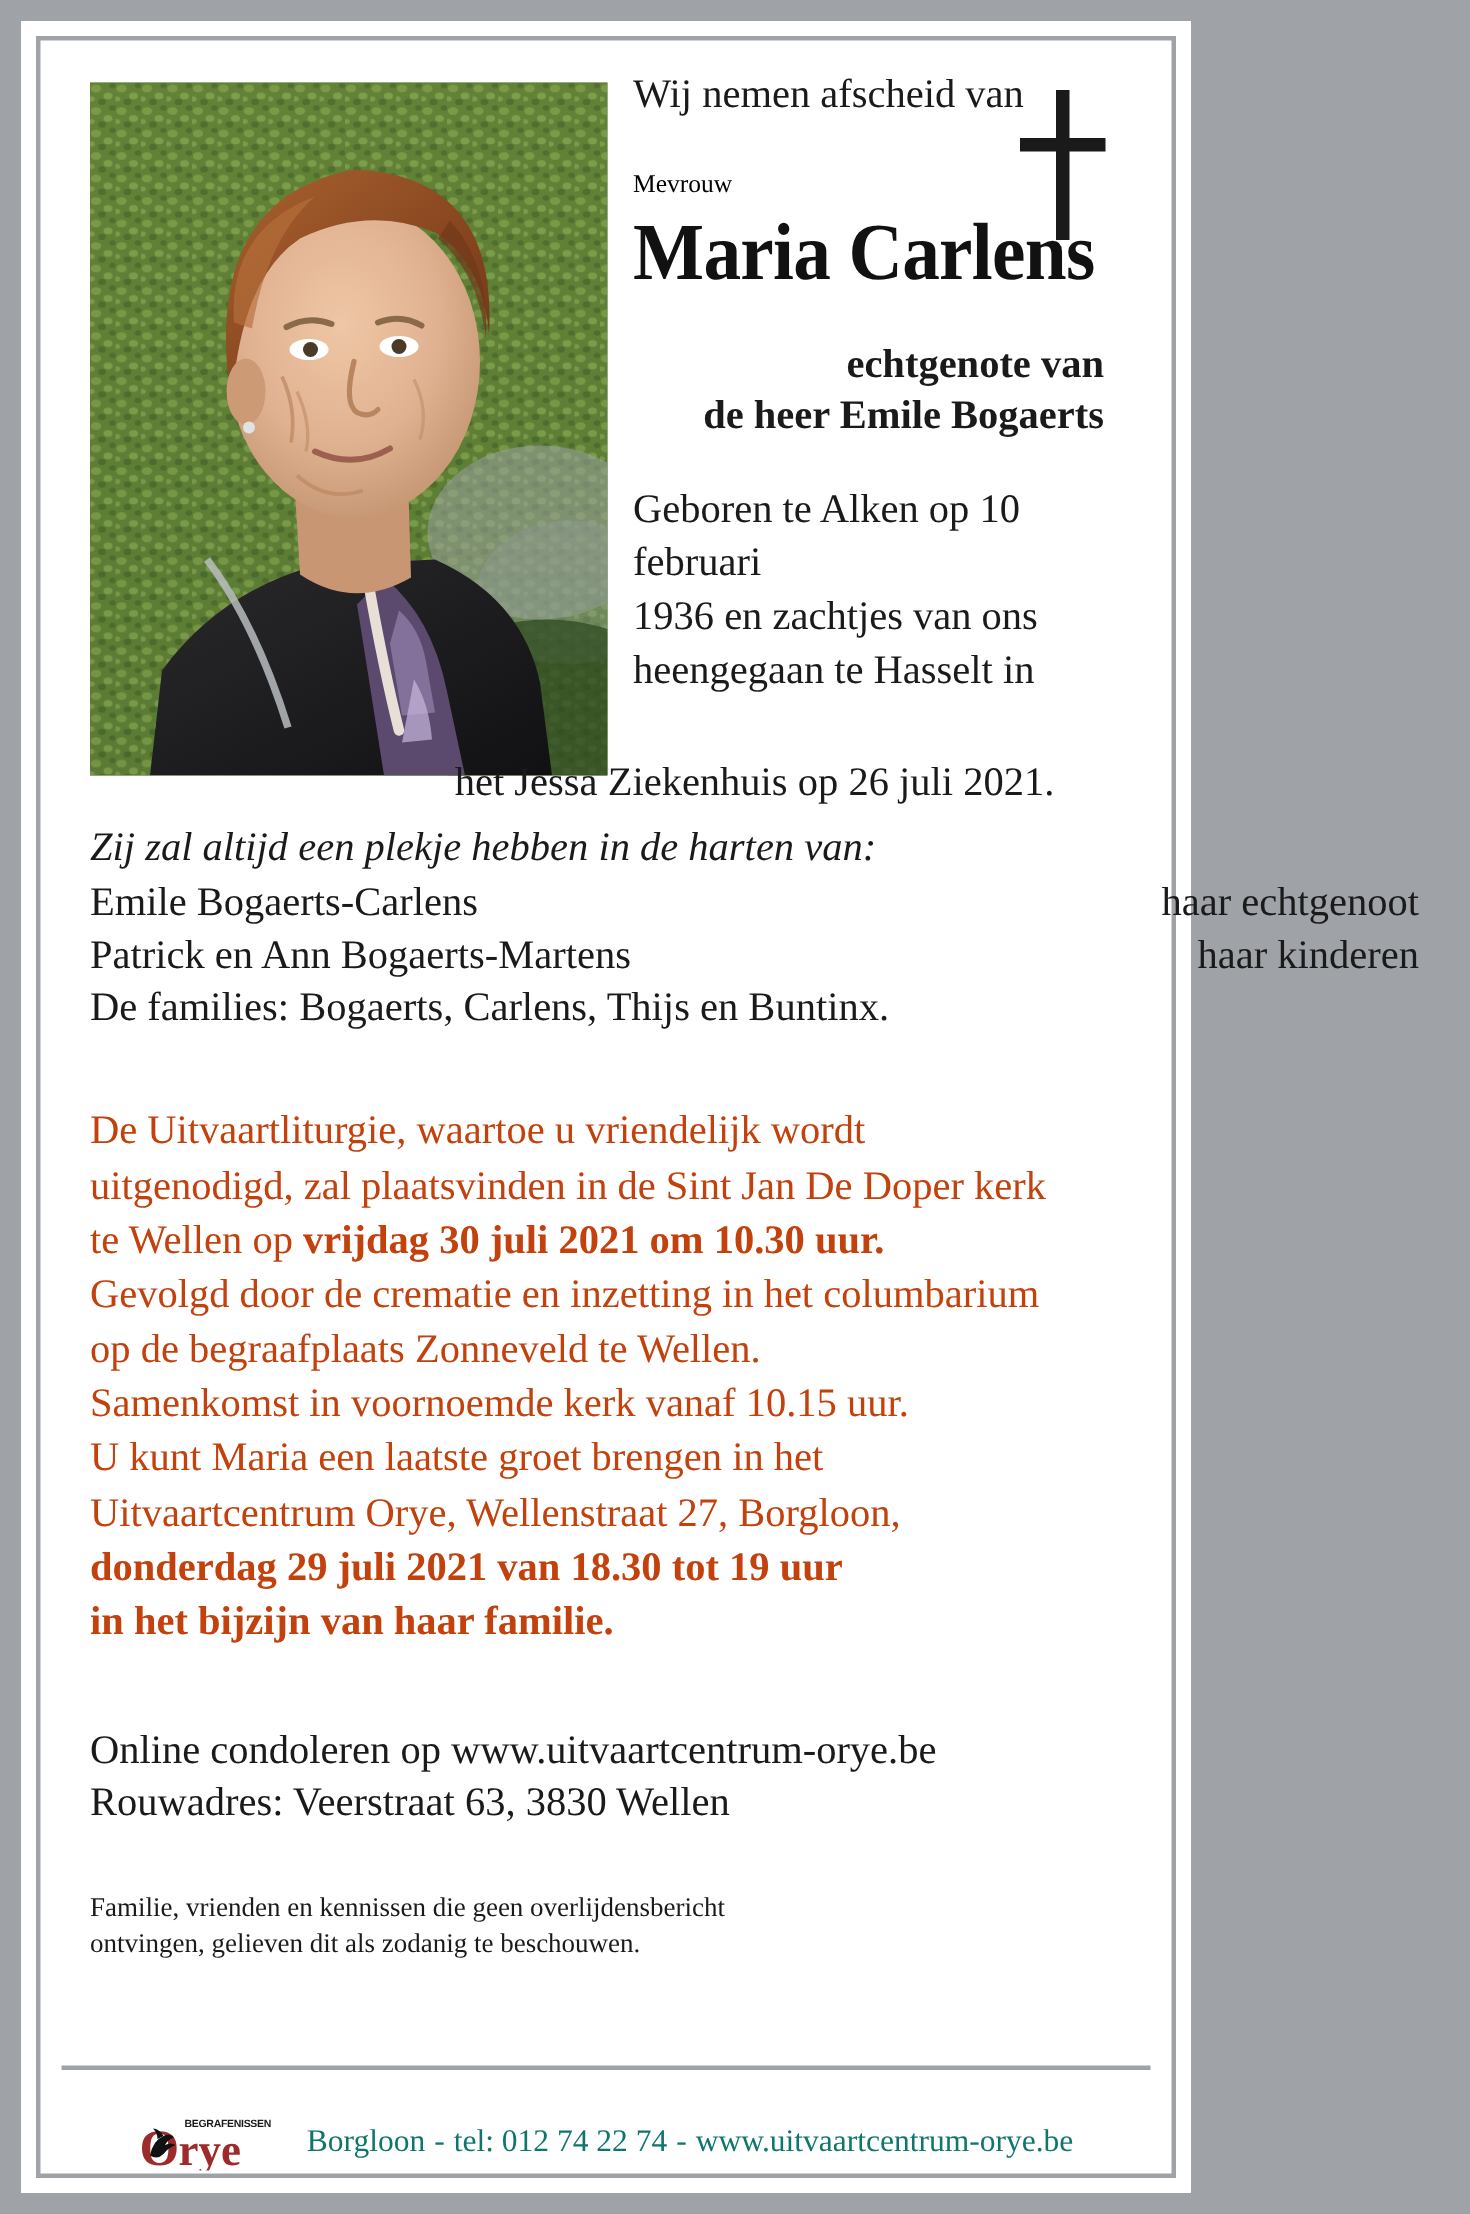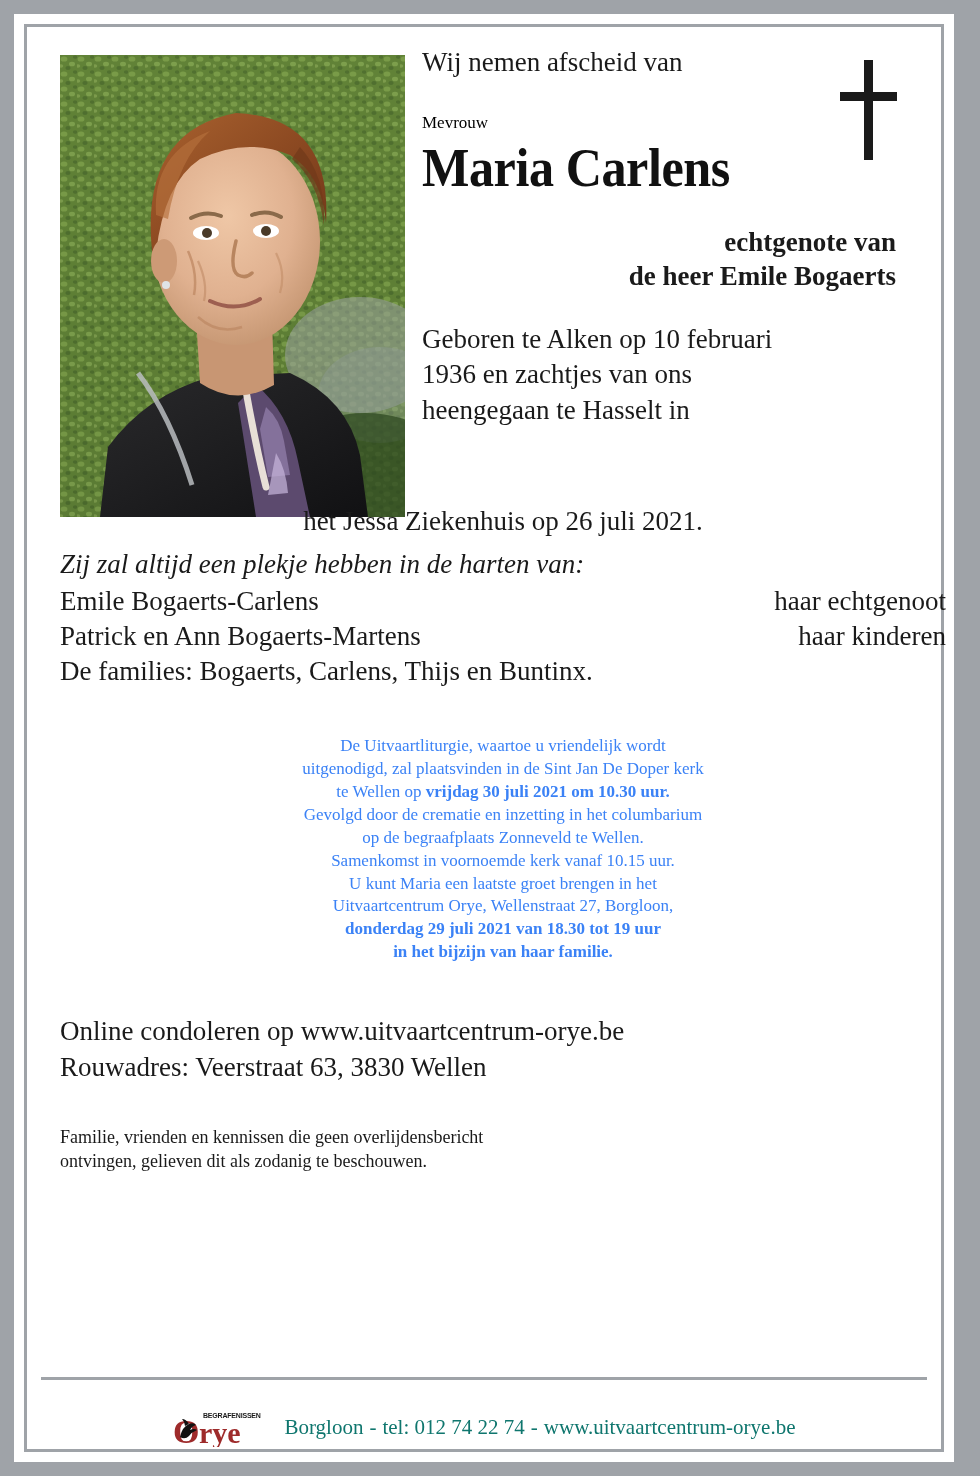--- a/index.html
+++ b/index.html
@@ -12,21 +12,21 @@
     background: #9fa3a8;
     font-family: "Liberation Serif", "DejaVu Serif", serif;
     overflow: hidden;
   }
 
   
   #card-outer {
     position: absolute;
     left: 14px;
     top: 14px;
-    width: 940px;
+    width: 780px;
     height: 1448px;
     background: #ffffff;
     box-sizing: border-box;
   }
   #card-inner {
     position: absolute;
     left: 10px;
     top: 10px;
     right: 10px;
     bottom: 10px;
@@ -160,23 +160,23 @@
     line-height: 1.30;
   }
   .surv-name { white-space: nowrap; }
   .surv-rel  { white-space: nowrap; }
   .surv-single { line-height: 1.30; }
 
   
   #ceremony {
     margin: 46px 33px 0 33px;
     width: 886px;
-    text-align: center;
-    font-size: 17px;
-    color: #3b82f6;
+    text-align: left;
+    font-size: 27px;
+    color: #c2410c;
     line-height: 1.345;
   }
   #ceremony b { font-weight: bold; }
   .cer-bold { font-weight: bold; }
 
   
   #contact {
     margin: 50px 33px 0 33px;
     width: 886px;
     font-size: 27px;

